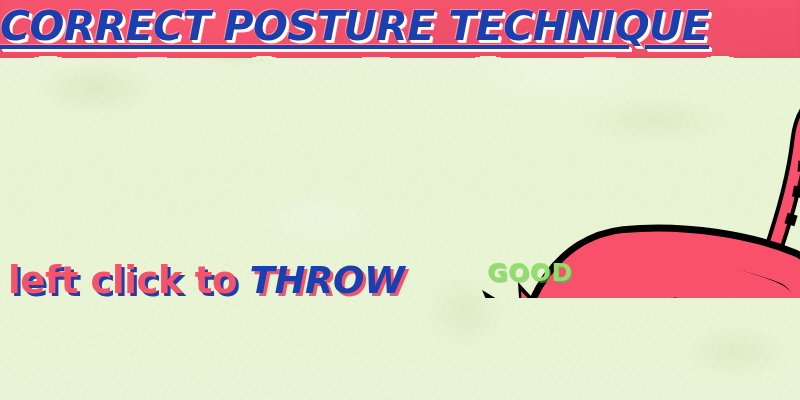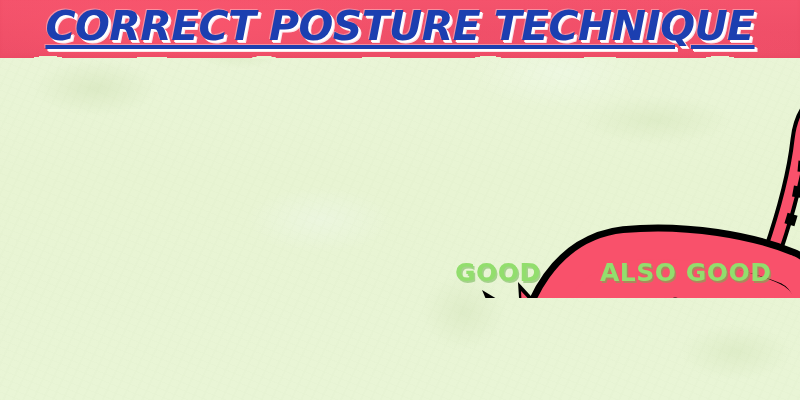--- a/index.html
+++ b/index.html
@@ -75,21 +75,20 @@
       radial-gradient(ellipse 24px 5px at 61% 100%, #e9f5d4 0 60%, rgba(233,245,212,0) 61%),
       radial-gradient(ellipse 34px 4px at 75% 100%, #e9f5d4 0 60%, rgba(233,245,212,0) 61%),
       radial-gradient(ellipse 26px 5px at 90% 100%, #e9f5d4 0 60%, rgba(233,245,212,0) 61%);
   }
 
   #poster-title {
     position: absolute;
     left: 0;
     top: 2px;
     width: 800px;
-    text-align: center;
     font-size: 41px;
     font-weight: bold;
     font-style: italic;
     letter-spacing: -0.6px;
     color: #1c3fb0;
     text-decoration: underline;
     text-decoration-thickness: 4px;
     text-underline-offset: 5px;
     text-shadow:
        2px 2px 0 #ffffff,
@@ -146,20 +145,21 @@
   }
   .fig-label {
     position: absolute;
     top: 258px;
     font-size: 25px;
     font-weight: bold;
     letter-spacing: 0.5px;
     color: #92de6d;
     text-shadow: 1.5px 1.5px 0 rgba(110,180,80,0.55);
     z-index: 5;
+    margin-left: 32px;
   }
   #label-good  { left: 455px; }
   #label-also  { left: 600px; }
 </style>
 </head>
 <body>
 
 <div id="poster">
 
   <div id="body-bg"></div>
@@ -288,20 +288,20 @@
         </g>
 
         <g>
           <path d="M168,318 L 206,370 L 288,240" fill="none" stroke="#7ee04f" stroke-width="17" stroke-linecap="round" stroke-linejoin="round"></path>
         </g>
       </g>
     </svg>
   </div>
 
   <div class="fig-label" id="label-good">GOOD</div>
-  <div class="fig-label" id="label-also">ALSO GOOD</div>
 
   <div id="caption-block">
 
 
+    <span class="cap-line"><span class="cap-pink">left click to </span><span class="cap-blue cap-em">THROW</span></span>
   </div>
 
 </div>
 
 </body></html>

